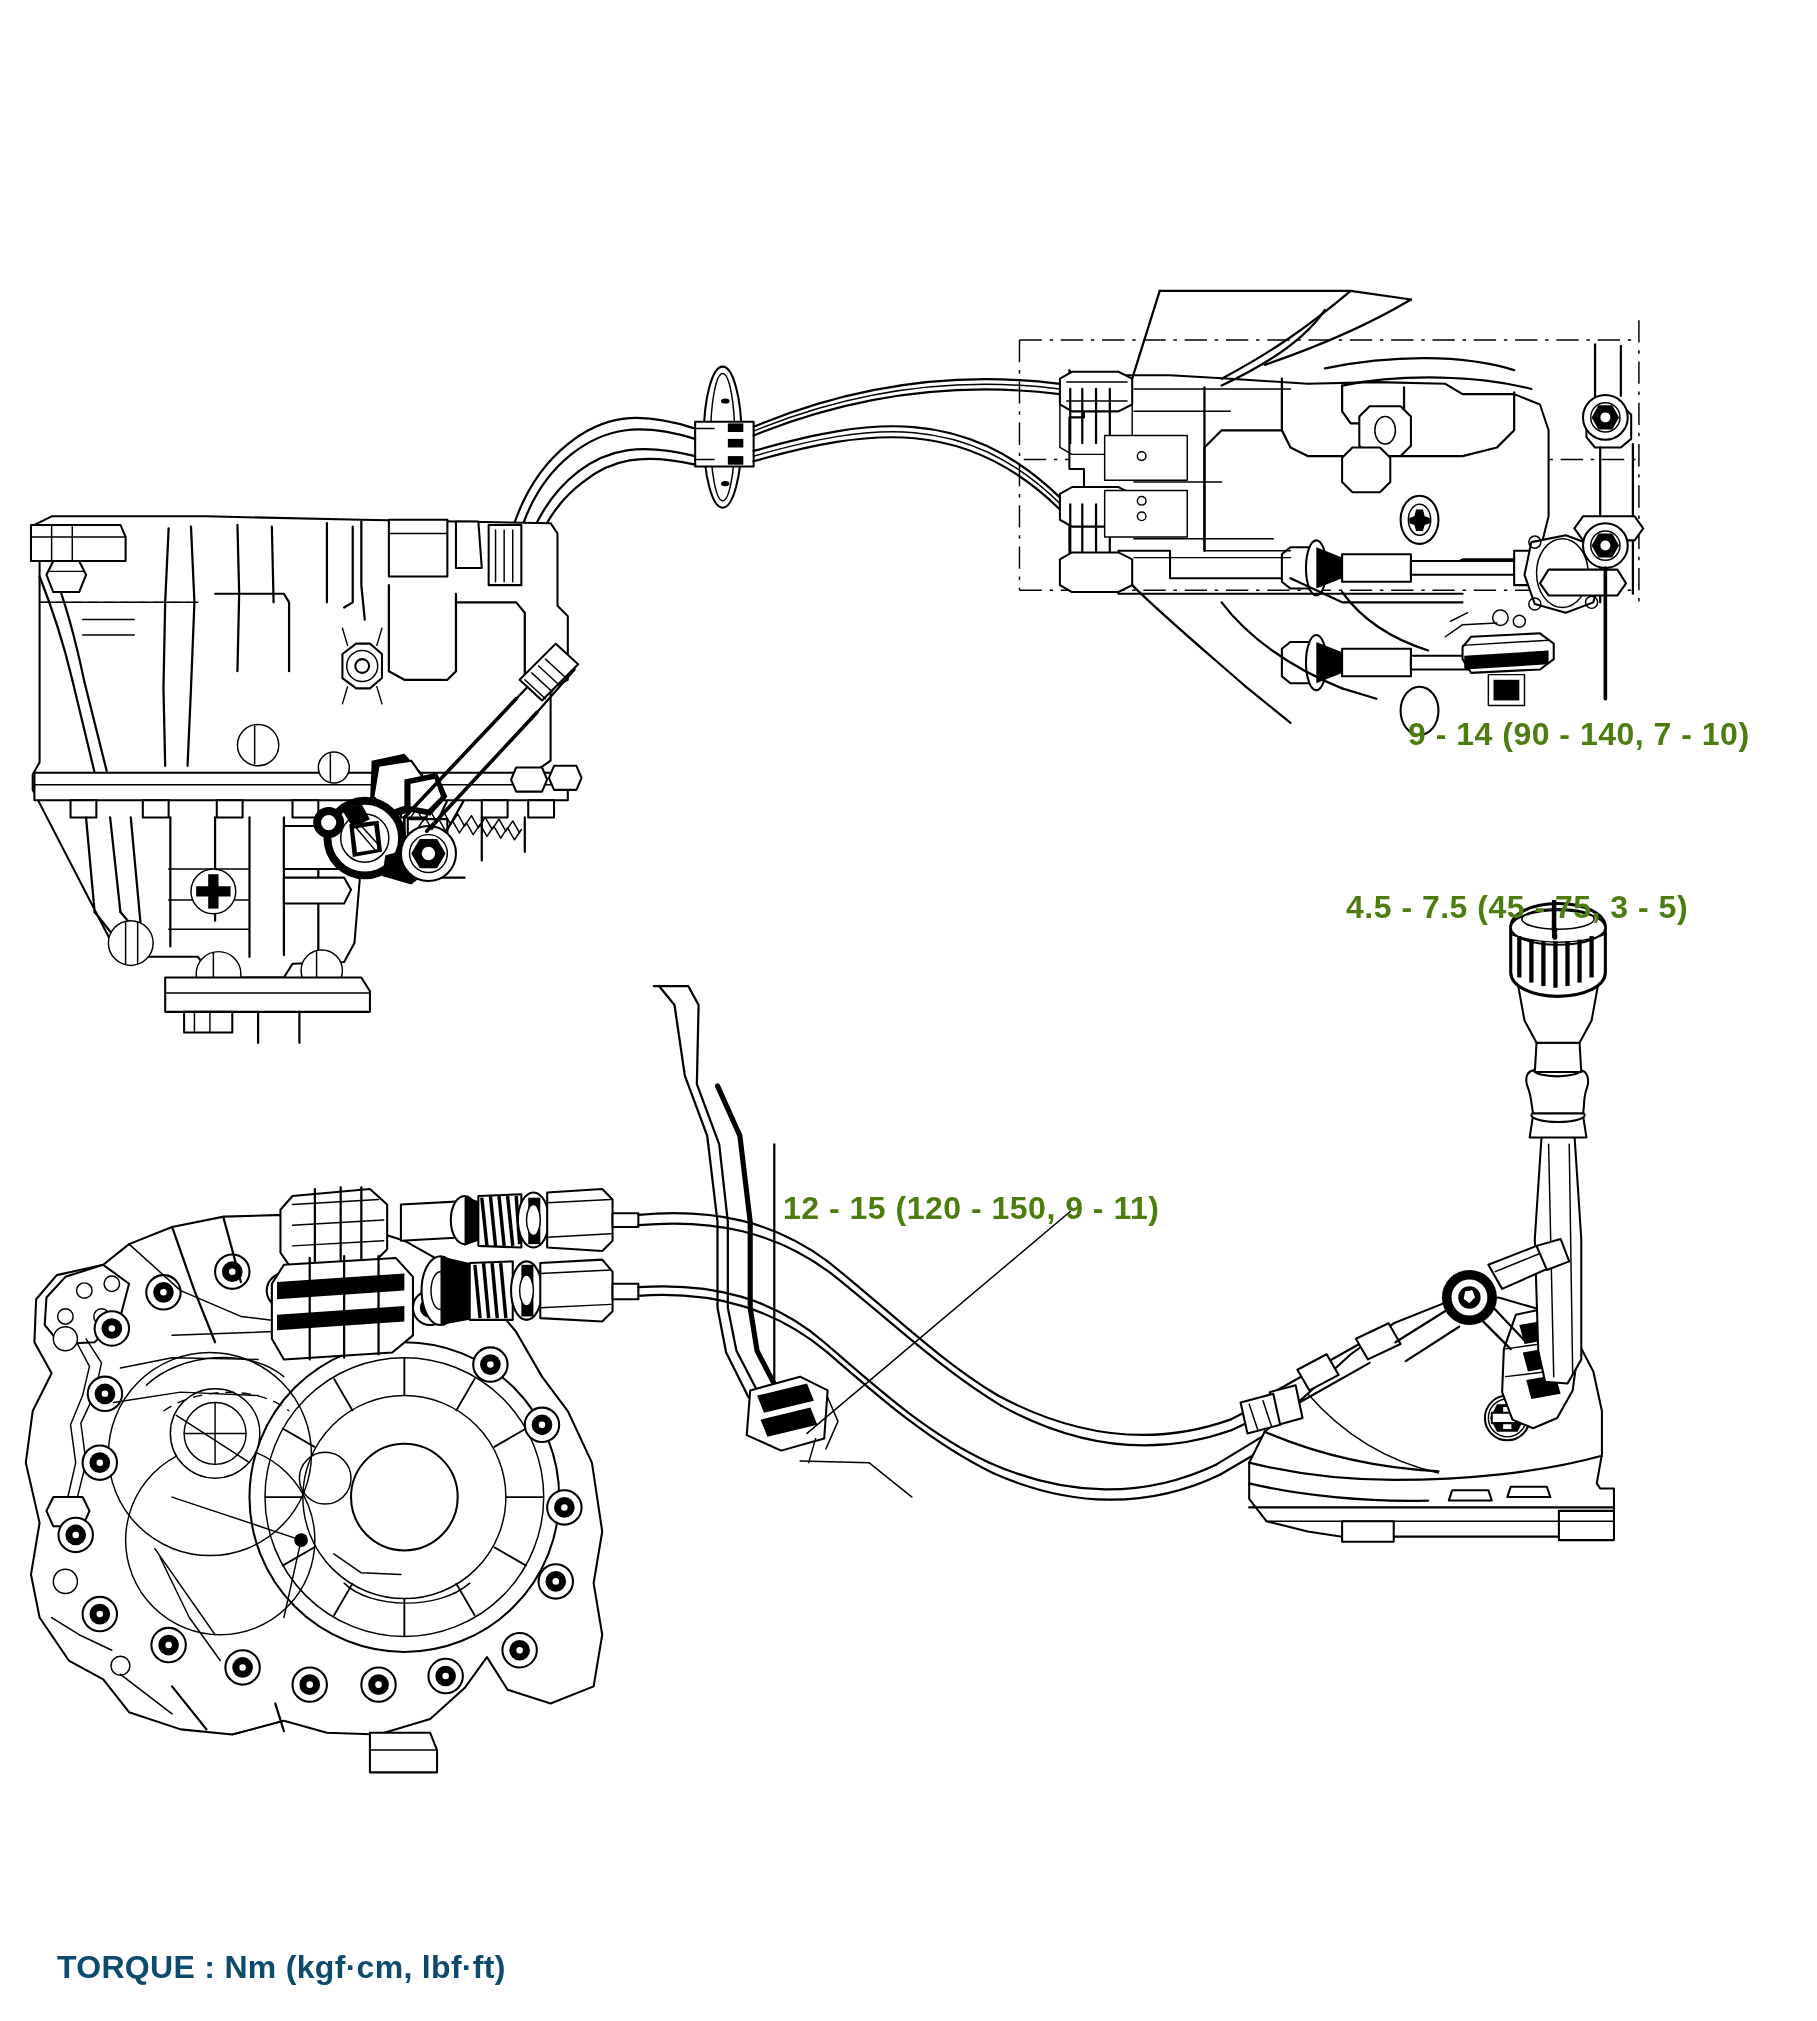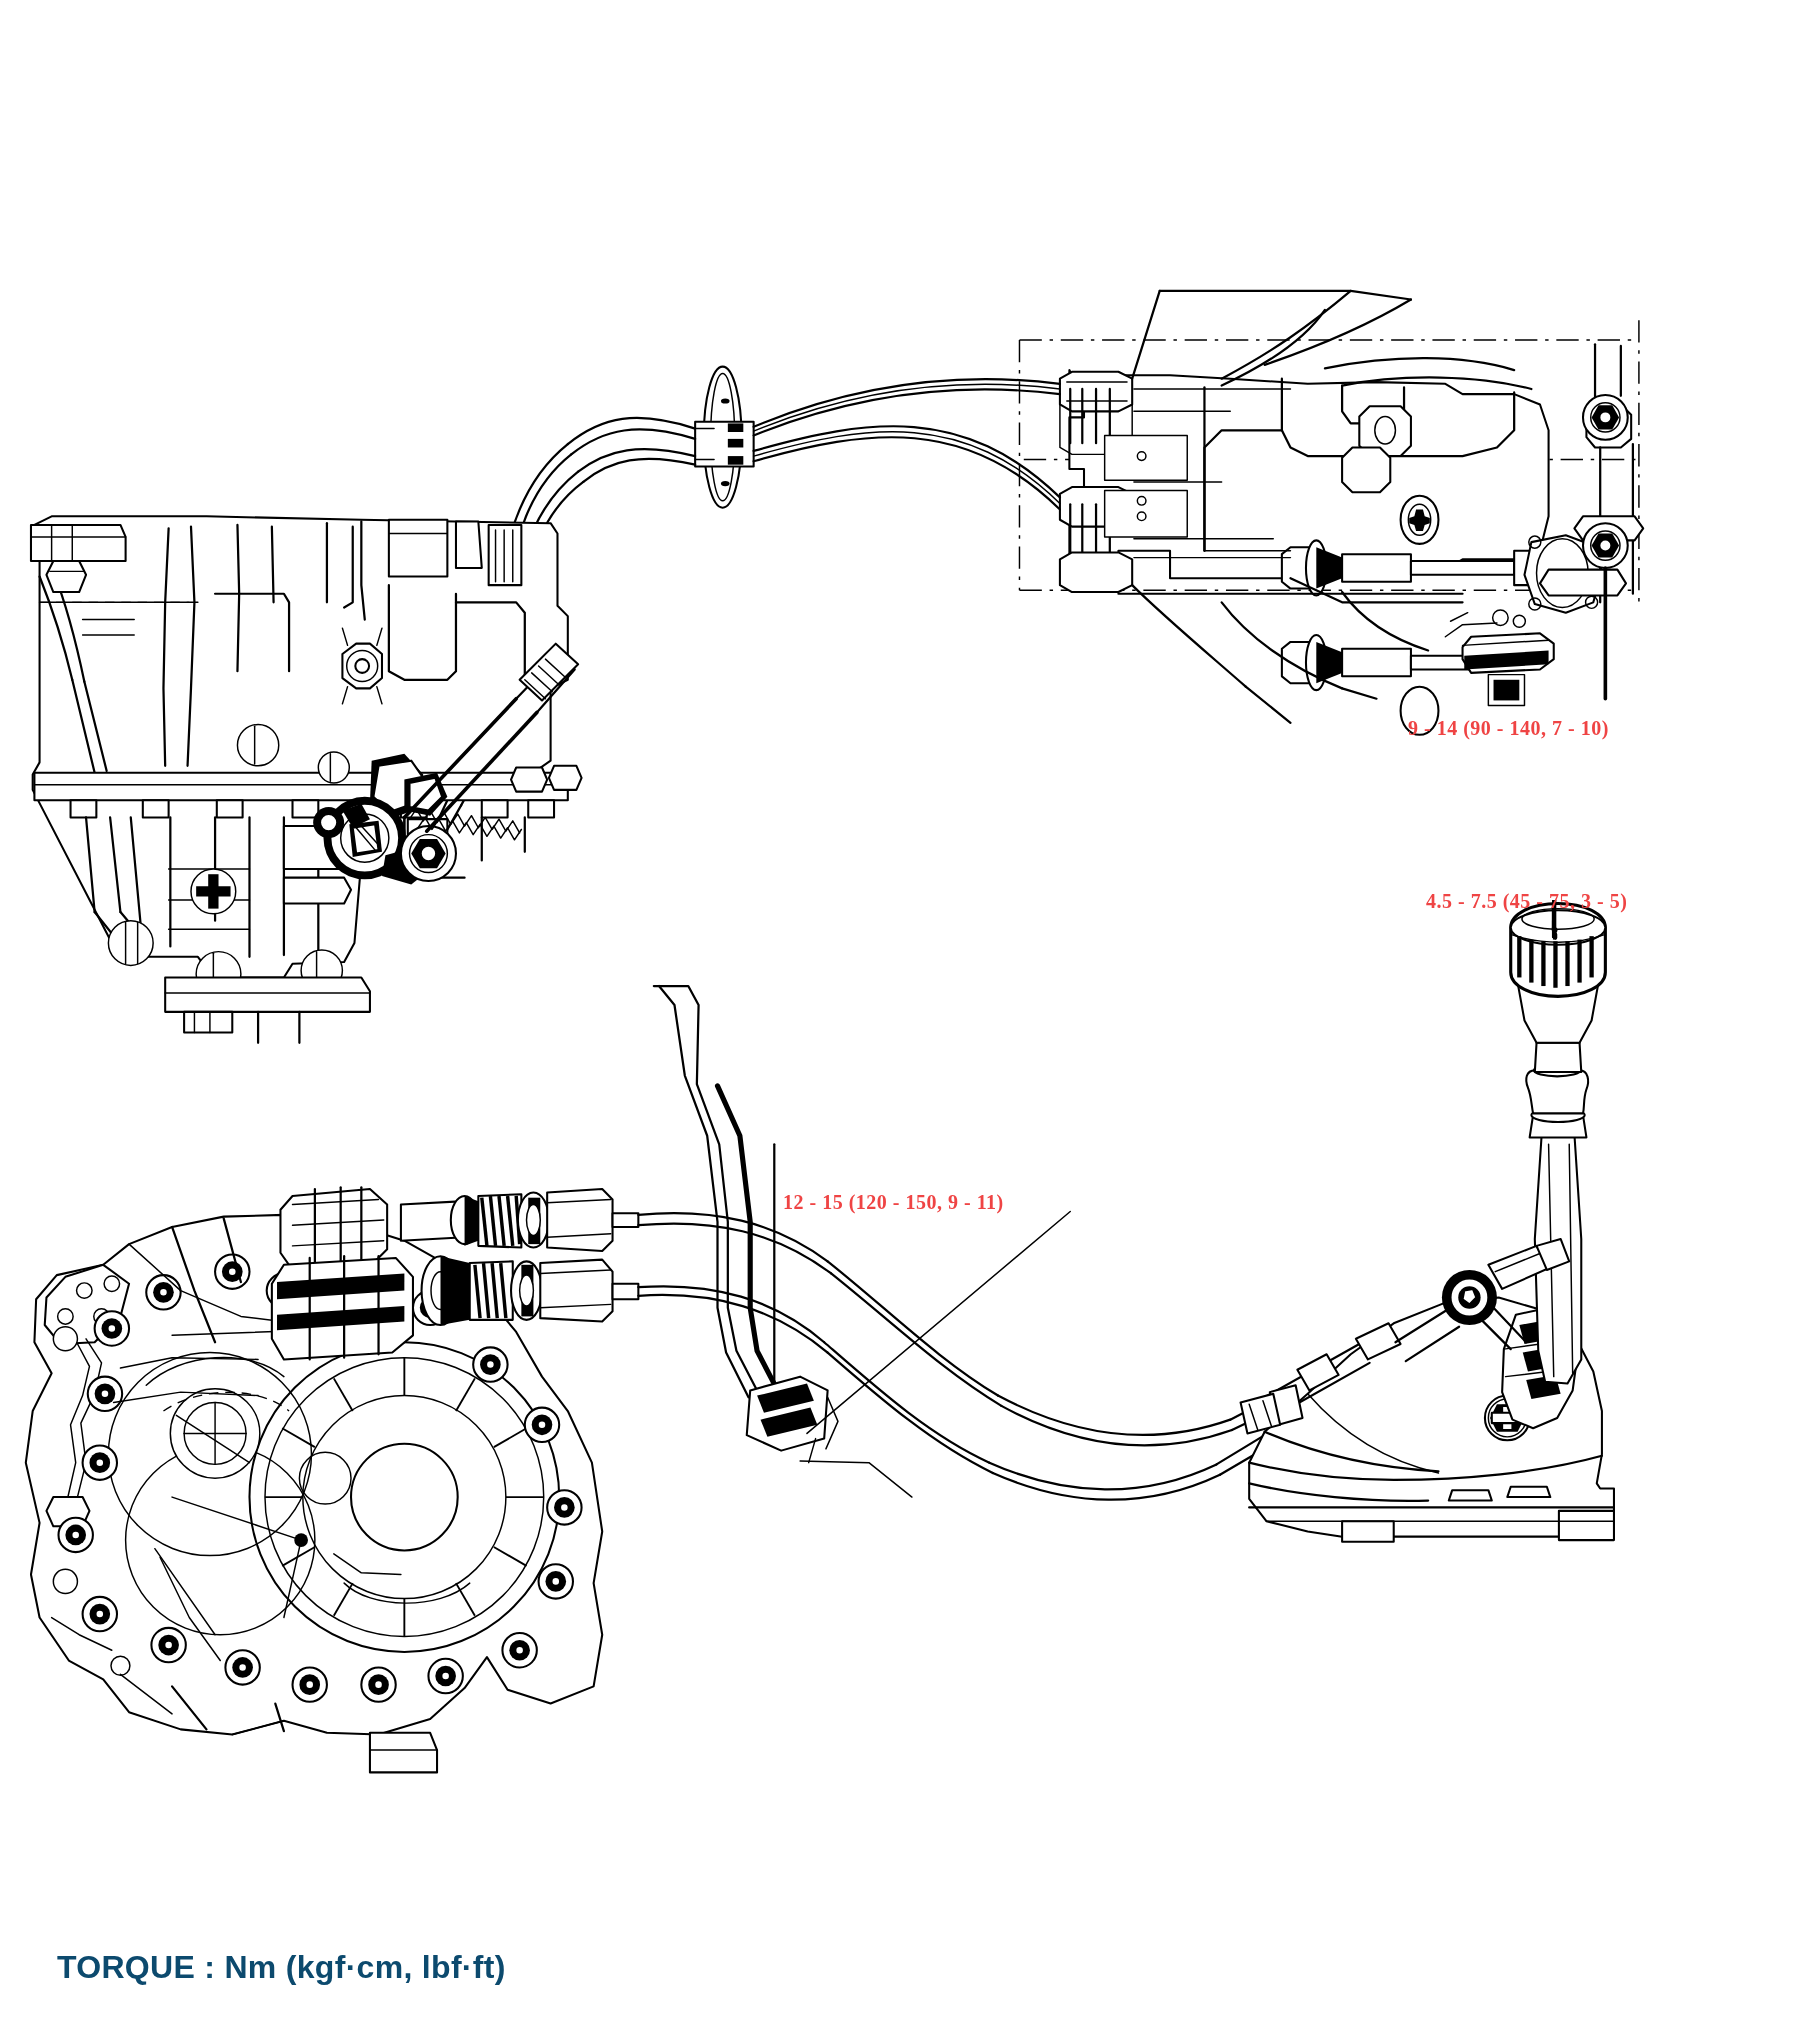--- a/index.html
+++ b/index.html
@@ -23,30 +23,30 @@
   }
   #artwork {
     position: absolute;
     left: 0;
     top: 0;
     width: 1817px;
     height: 2022px;
   }
   .torque-label {
     position: absolute;
-    font-family: Liberation Serif, serif;
+    font-family: Liberation Sans, sans-serif;
     font-weight: bold;
-    font-size: 20px;
+    font-size: 32px;
     letter-spacing: 0.5px;
-    color: #ef4444;
+    color: #4d7c0f;
     white-space: nowrap;
     line-height: 1;
   }
   #label-shift-cable-bracket { left: 1408px; top: 718px; }
-  #label-shift-knob        { left: 1426px; top: 891px; }
+  #label-shift-knob        { left: 1346px; top: 891px; }
   #label-cable-clamp       { left: 783px;  top: 1192px; }
   #footer-note {
     position: absolute;
     left: 57px;
     top: 1951px;
     font-family: "Liberation Sans", sans-serif;
     font-weight: bold;
     font-size: 32px;
     letter-spacing: 0.3px;
     color: #0c4a6e;

